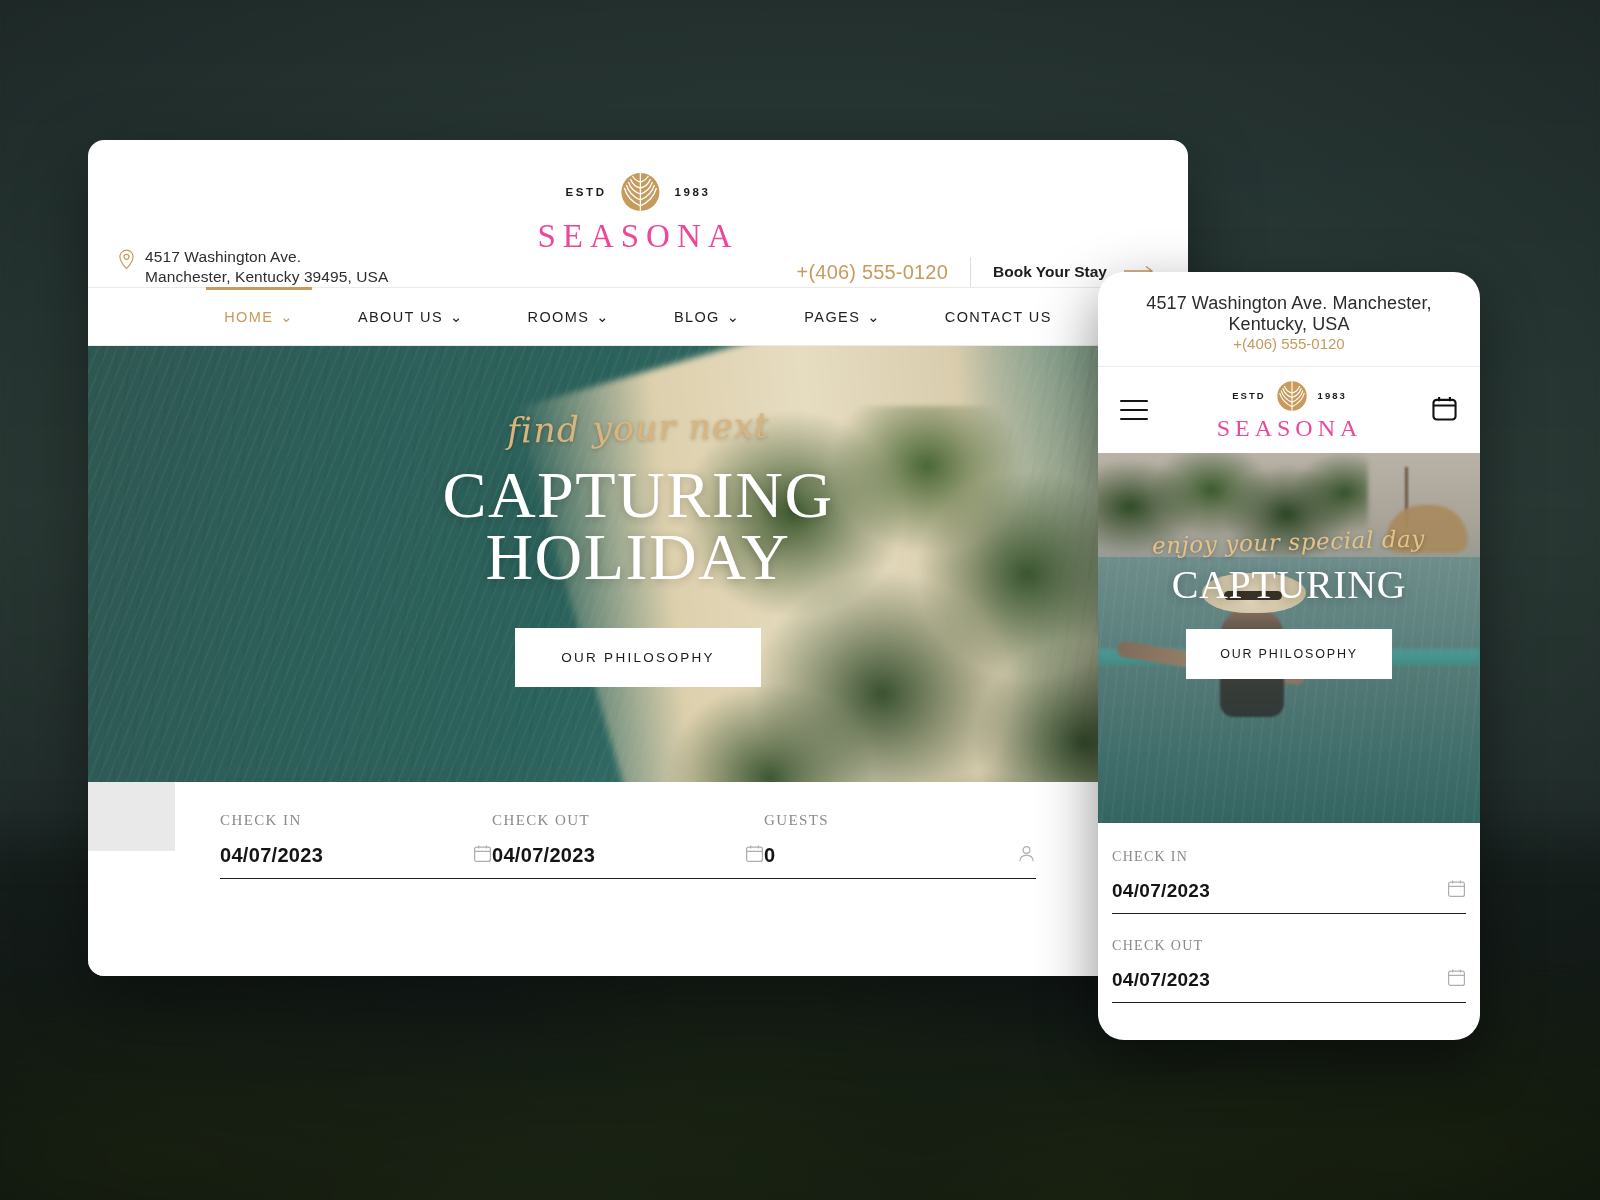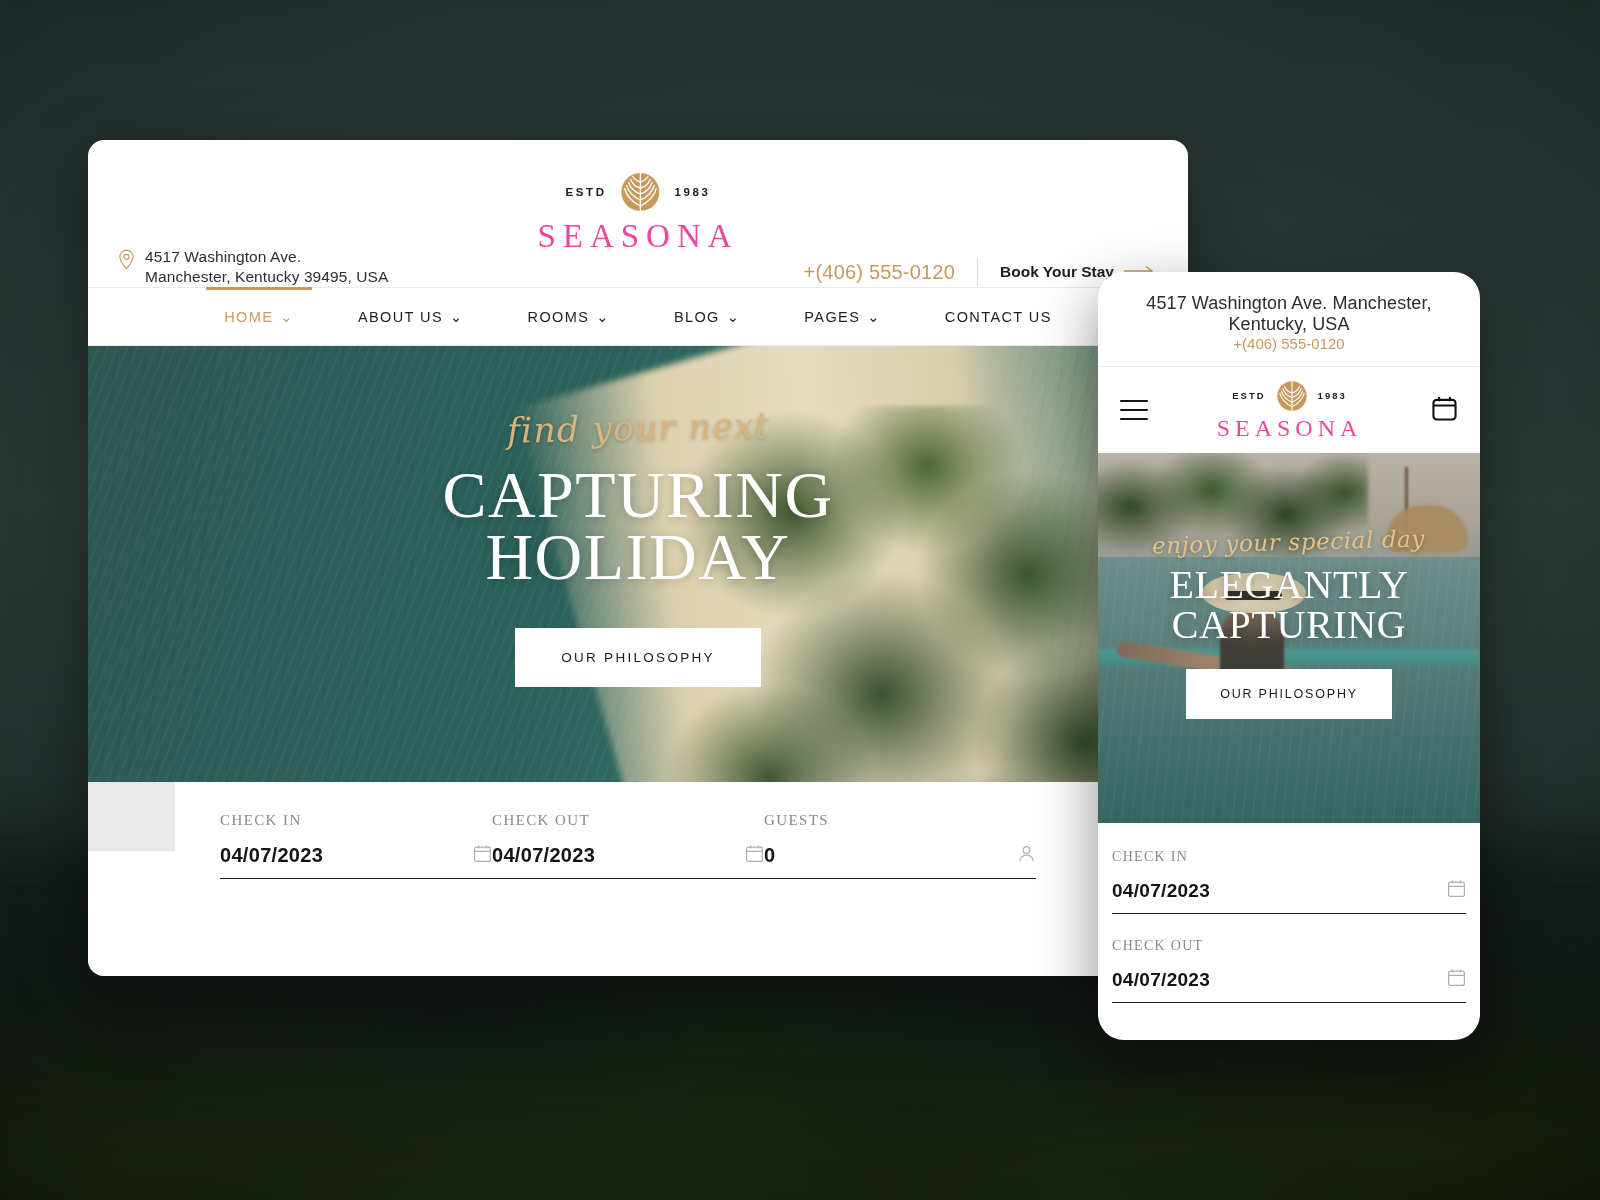--- a/index.html
+++ b/index.html
@@ -51,21 +51,21 @@
   .logo-row{display:flex;align-items:center;justify-content:center;gap:12px;}
   .logo-estd{font-size:11.5px;letter-spacing:2.6px;color:#1b1b1b;font-weight:600;}
   .logo-mark{width:44px;height:44px;flex:0 0 auto;}
   .logo-name{
     font-family:"Liberation Serif", serif;font-size:33px;letter-spacing:7px;
     color:#ec4899;margin-top:4px;font-weight:400;
   }
   .d-right{margin-left:auto;display:flex;align-items:center;gap:0;margin-right:34px;}
   .d-phone{font-size:20px;color:#c79a5d;letter-spacing:.2px;white-space:nowrap;}
   .d-divider{width:1px;height:30px;background:#ddd;margin:0 22px;}
-  .d-book{display:flex;align-items:center;gap:10px;}
+  .d-book{display:flex;align-items:center;gap:17px;}
   .d-book-lbl{font-size:15.5px;font-weight:700;color:#1d1d1d;white-space:nowrap;}
   .arrow-ico{flex:0 0 auto;}
 
   .d-nav{
     height:57px;border-top:1px solid #eceae7;border-bottom:1px solid #eceae7;
     display:flex;align-items:center;justify-content:center;gap:0;position:relative;
   }
   .nav-item{
     display:flex;align-items:center;gap:7px;height:57px;padding:0 32px;
     font-size:14.5px;letter-spacing:1.4px;color:#1f1f1f;white-space:nowrap;position:relative;
@@ -491,21 +491,20 @@
       <div class="p-person">
         <div class="p-arm"></div>
         <div class="p-body"></div>
         <div class="p-hat"></div>
         <div class="p-hat-band"></div>
       </div>
     </div>
     <div class="p-hero-inner">
       <div class="p-script">enjoy your special day</div>
       <div class="p-title">
-        <div>ELEGANTLY</div>
         <div>CAPTURING</div>
       </div>
       <button class="p-btn">OUR PHILOSOPHY</button>
     </div>
   </div>
 
   <div class="p-form">
     <div class="p-field">
       <div class="p-label">CHECK IN</div>
       <div class="p-row">

